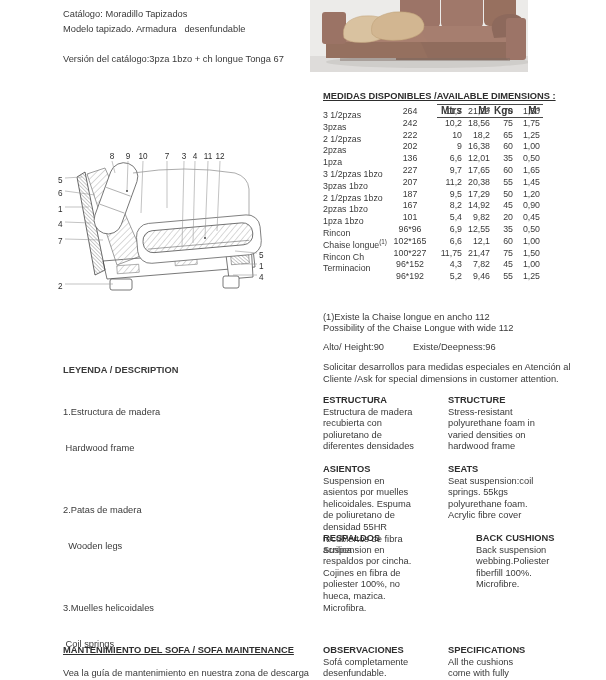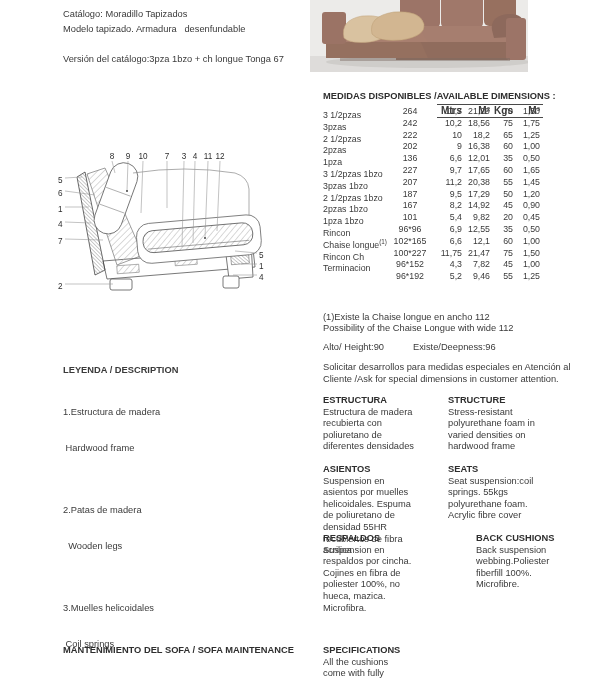--- a/index.html
+++ b/index.html
@@ -3,21 +3,21 @@
 <meta charset="utf-8">
 <style>
   html,body { margin:0; padding:0; background:#ffffff; }
   .page {
     position:relative; width:606px; height:680px; background:#ffffff;
     font-family:"Liberation Sans", sans-serif; font-size:9.3px; color:#3a3a3a;
     overflow:hidden;
     padding-left:43px;
   }
   .abs { position:absolute; }
-  .b { font-weight:bold; color:#2e2e2e; }
+  .b { font-weight:bold; color:#2e2e2e;text-decoration:underline; }
   .pre { white-space:pre; }
   .preline { white-space:pre-line; }
 
   
   .head-block { left:63px; top:7px; line-height:15px; }
   .head-block .version { margin-top:15px; }
 
   
   .dim-title { left:323px; top:91px; }
   .dim-headrow {
@@ -358,20 +358,23 @@
 poliester 100%, no
 hueca, mazica.
 Microfibra.</span></div>
     <div class="sec-col"><span class="sec-title">BACK CUSHIONS</span>
 <span>Back suspension
 webbing.Poliester
 fiberfill 100%.
 Microfibre.</span></div>
   </div>
   <div class="abs section" style="top:645px;">
+    <div class="sec-col"><span class="sec-title">OBSERVACIONES</span>
+<span>Sofá completamente
+desenfundable.</span></div>
     <div class="sec-col"><span class="sec-title">SPECIFICATIONS</span>
 <span>All the cushions
 come with fully</span></div>
   </div>
 
   <div class="abs legend">
     <div class="legend-title">LEYENDA / DESCRIPTION</div>
     <div>
 
     <div class="lg-item">
@@ -387,14 +390,15 @@
         <div> Coil springs</div>
       </div>
         <div class="lg-item">
         
         
       </div>
       </div>
   </div>
 
   <div class="abs maint-title b">MANTENIMIENTO DEL SOFA / SOFA MAINTENANCE</div>
+  <div class="abs maint-body">Vea la guía de mantenimiento en nuestra zona de descarga</div>
 
 </div>
 
 </body></html>

